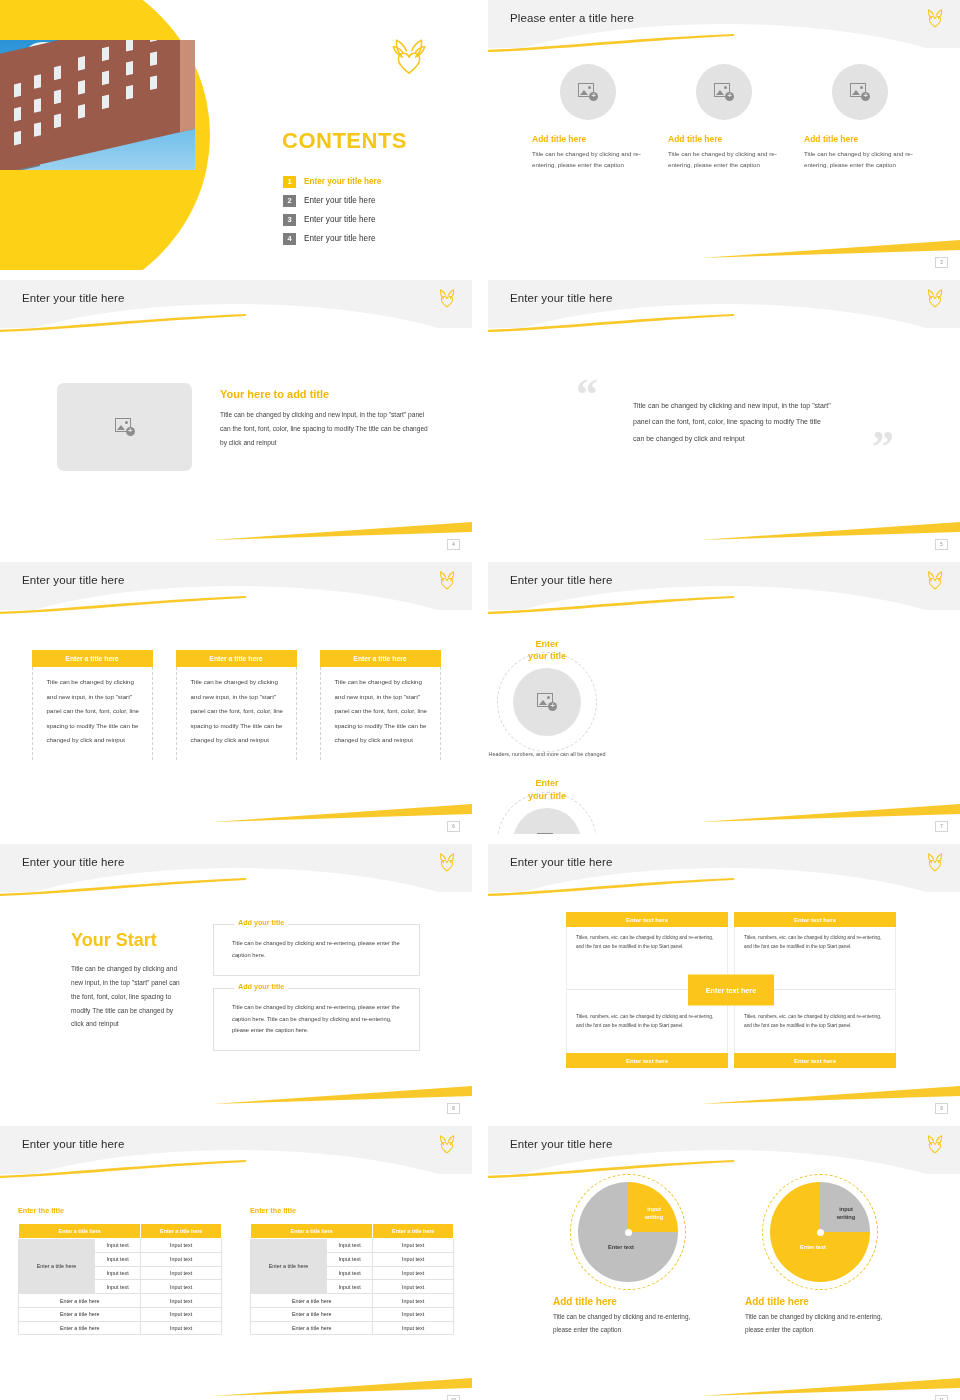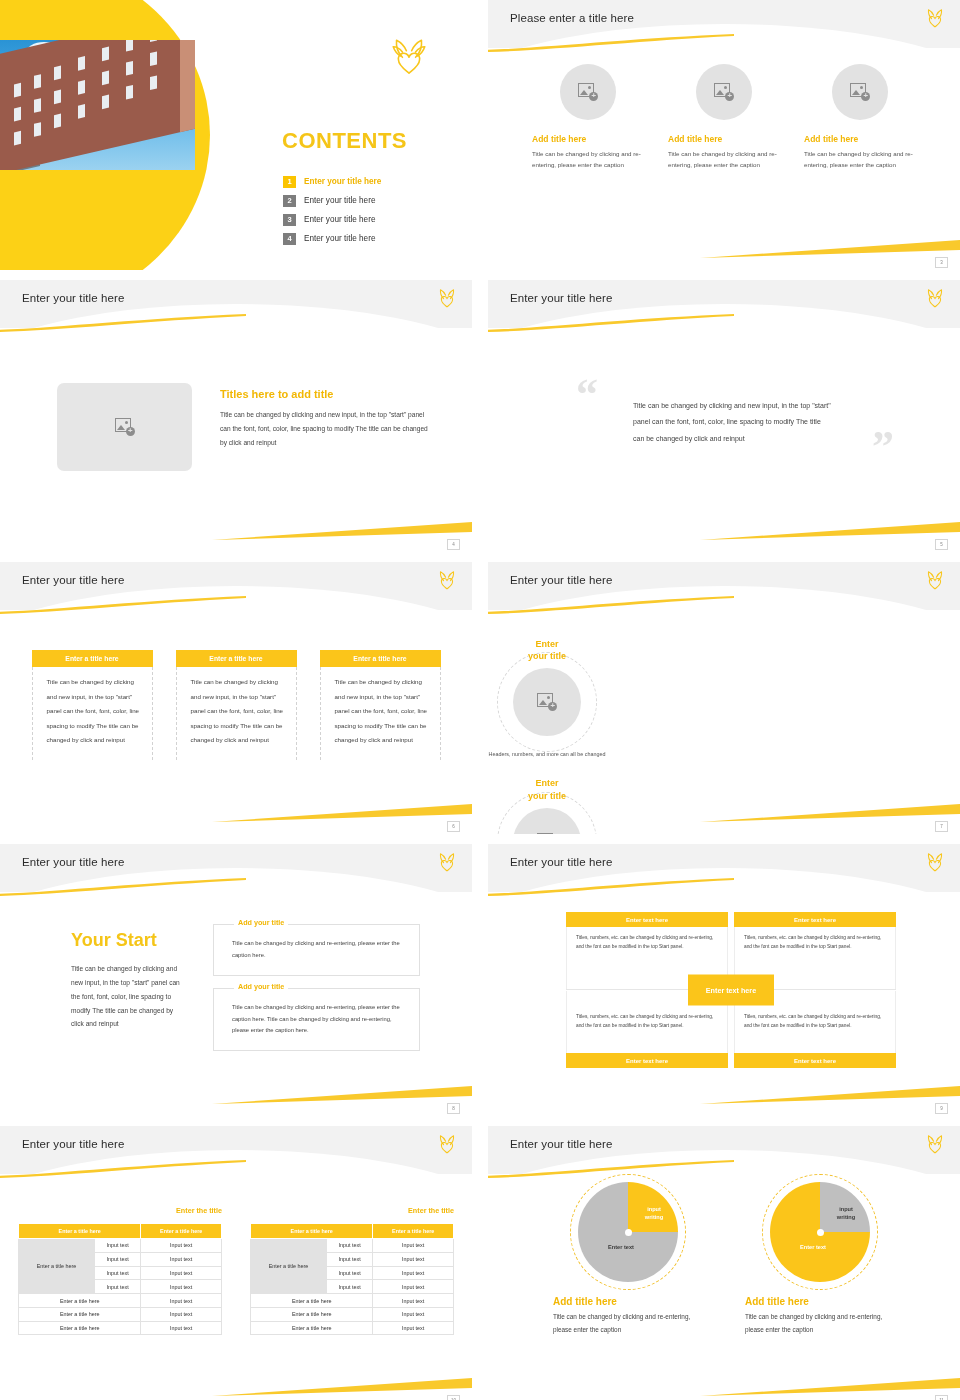--- a/index.html
+++ b/index.html
@@ -182,21 +182,21 @@
     position:absolute; left:50%; top:50%; transform:translate(-50%,-50%);
     width:86px; height:31px; background:#FBC51A; color:#fff;
     display:flex; align-items:center; justify-content:center;
     font-size:7.2px; font-weight:bold; z-index:5;
   }
 
   
   .tbl-wrap{ position:absolute; top:80px; }
   .tbl-wrap.left{ left:18px; }
   .tbl-wrap.right{ left:250px; }
-  .tbl-cap{ font-size:7.2px; color:#F2B705; font-weight:bold; margin-bottom:8px;text-align:right; }
+  .tbl-cap{ font-size:7.2px; color:#F2B705; font-weight:bold; margin-bottom:8px; }
   table.t{ border-collapse:collapse; width:204px; font-size:5.4px; color:#333; }
   table.t th{ background:#FBC51A; color:#fff; font-weight:bold; padding:4px 2px; text-align:center; border:1px solid #fff; }
   table.t td{ border:1px solid #e2e2e2; padding:3.4px 2px; text-align:center; }
   td.grey{ background:#e2e2e2; }
 
   
   .pies{ position:absolute; left:0; top:56px; width:100%; display:flex; justify-content:center; gap:42px; }
   .pie-item{ width:150px; }
   .pie{ position:relative; width:100px; height:100px; margin:0 auto; }
   .pie .disc{ position:absolute; inset:0; border-radius:50%; }
@@ -351,21 +351,21 @@
     </svg>
 
     <div class="ph-box">
       <span class="imgicon">
           <i class="frame"></i>
           <i class="mtn"></i>
           <i class="sun"></i>
           <i class="plus">+</i>
         </span>
     </div>
-    <div class="s3-title">Titles here to add title</div>
+    <div class="s3-title">Your here to add title</div>
     <div class="s3-body">Title can be changed by clicking and new input, in the top "start" panel can the font, font, color, line spacing to modify The title can be changed by click and reinput</div>
 
     <svg class="swoosh-bot" viewBox="0 0 260 18" preserveAspectRatio="none">
       <path d="M0 18 L260 0 L260 10 Z" fill="#F9C92C"></path>
     </svg>
     <div class="pagenum">4</div>
   </div>
 
   <div class="slide">
     <div class="hdr"></div>

